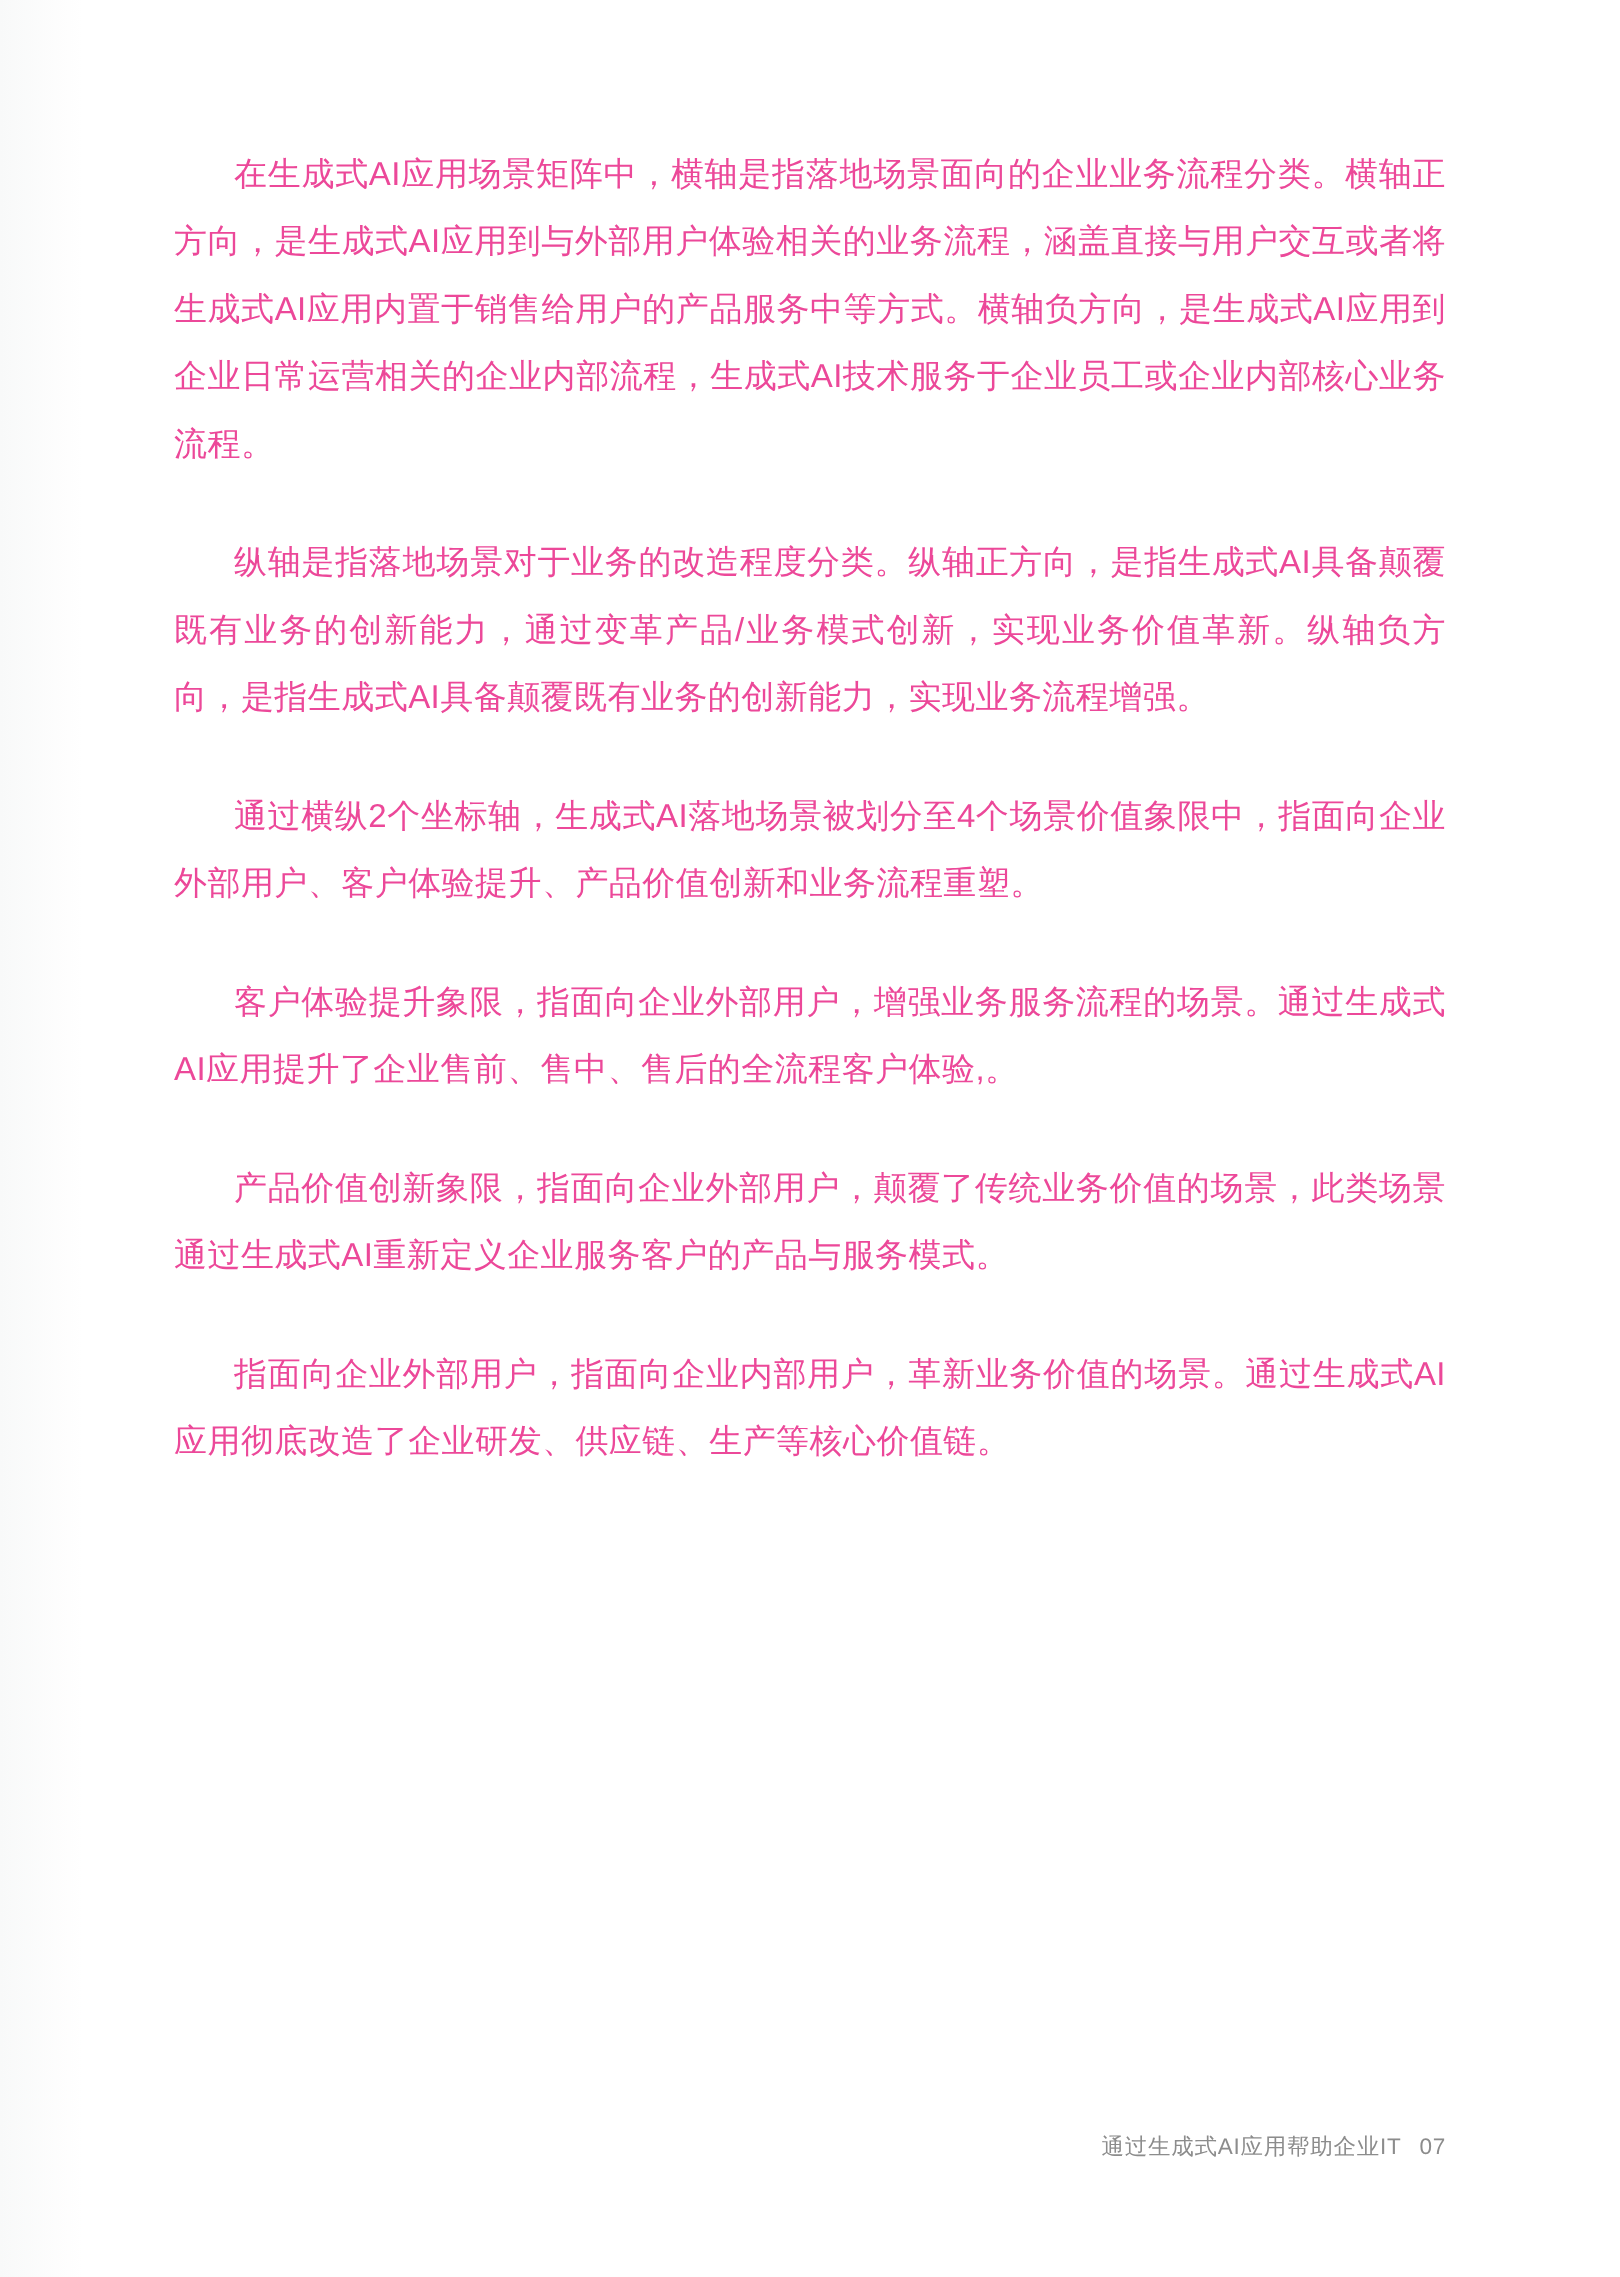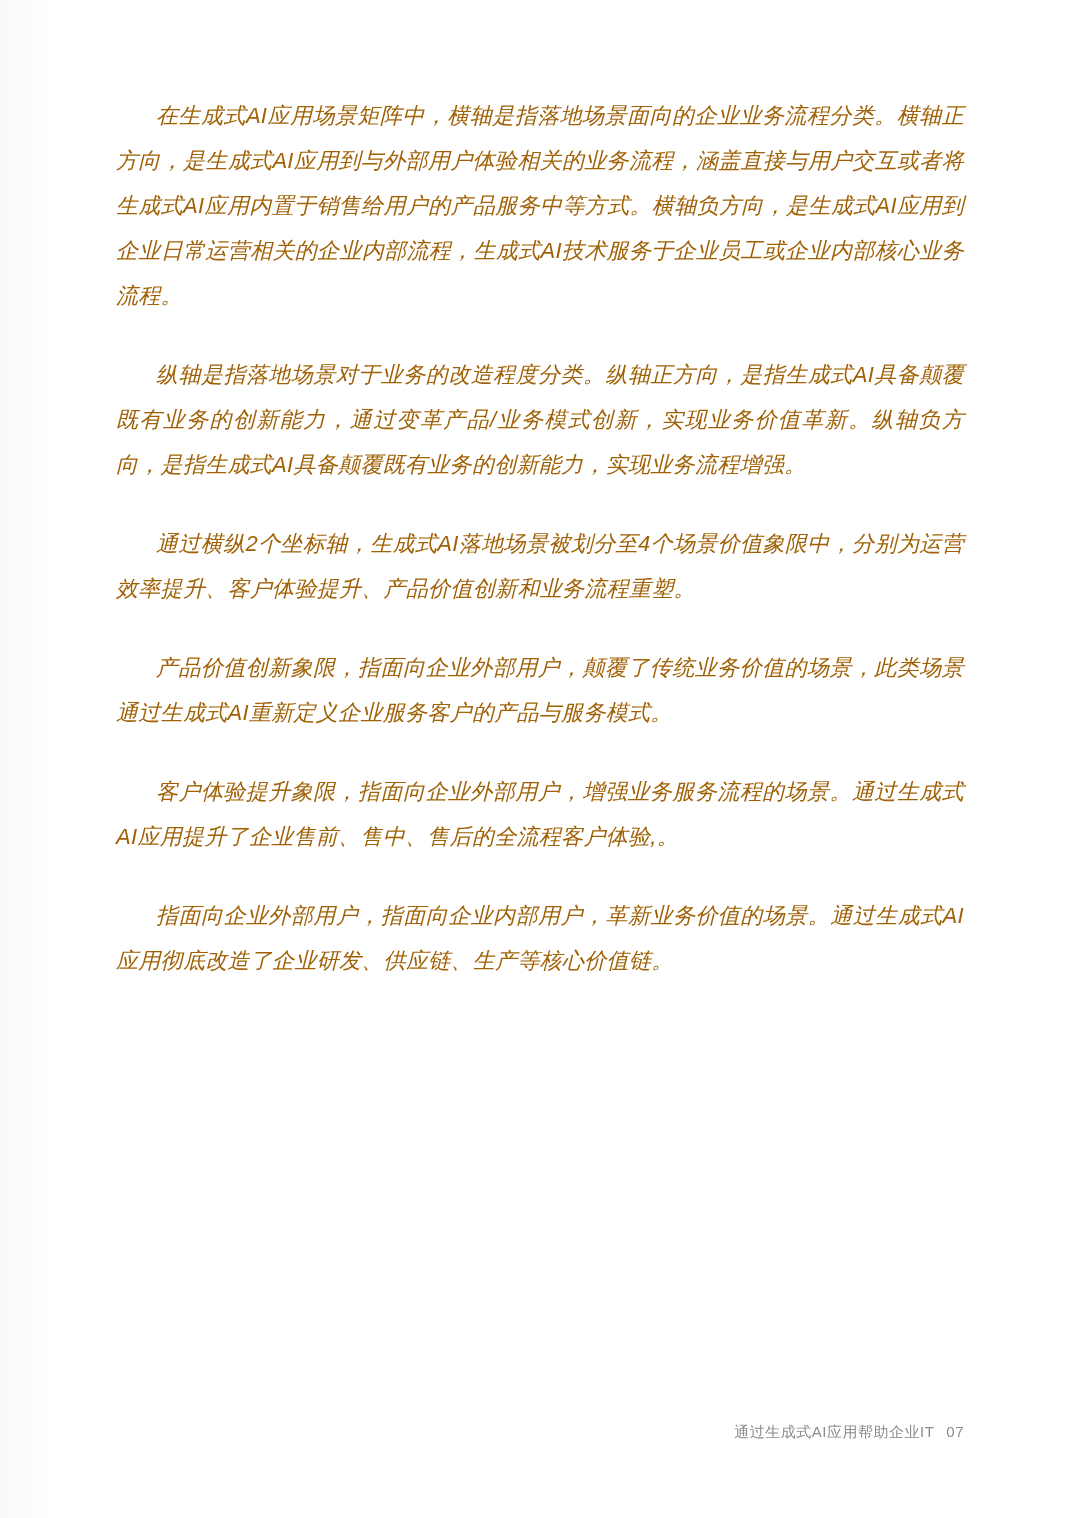--- a/index.html
+++ b/index.html
@@ -28,27 +28,26 @@
   .content {
     position: absolute;
     left: 116px;
     width: 848px;
     top: 93px;
   }
   .para {
     margin: 0 0 34px 0;
     font-size: 22px;
     line-height: 45px;
-    color: #a16207;
+    color: #ec4899;
     text-align: justify;
     text-justify: inter-ideograph;
     text-indent: 40px;
     letter-spacing: 0.3px;
     word-break: break-all;
-    font-style: italic;
   }
   .para:last-child {
     margin-bottom: 0;
   }
   .footer {
     position: absolute;
     top: 1421px;
     right: 116px;
     font-size: 15px;
     line-height: 22px;
@@ -62,23 +61,23 @@
   }
 </style>
 </head>
 <body>
 
 <div class="page">
 
   <div class="content">
     <p class="para">在生成式AI应用场景矩阵中，横轴是指落地场景面向的企业业务流程分类。横轴正方向，是生成式AI应用到与外部用户体验相关的业务流程，涵盖直接与用户交互或者将生成式AI应用内置于销售给用户的产品服务中等方式。横轴负方向，是生成式AI应用到企业日常运营相关的企业内部流程，生成式AI技术服务于企业员工或企业内部核心业务流程。</p>
     <p class="para">纵轴是指落地场景对于业务的改造程度分类。纵轴正方向，是指生成式AI具备颠覆既有业务的创新能力，通过变革产品/业务模式创新，实现业务价值革新。纵轴负方向，是指生成式AI具备颠覆既有业务的创新能力，实现业务流程增强。</p>
-    <p class="para">通过横纵2个坐标轴，生成式AI落地场景被划分至4个场景价值象限中，分别为运营效率提升、客户体验提升、产品价值创新和业务流程重塑。</p>
+    <p class="para">通过横纵2个坐标轴，生成式AI落地场景被划分至4个场景价值象限中，指面向企业外部用户、客户体验提升、产品价值创新和业务流程重塑。</p>
+    <p class="para">客户体验提升象限，指面向企业外部用户，增强业务服务流程的场景。通过生成式AI应用提升了企业售前、售中、售后的全流程客户体验,。</p>
     <p class="para">产品价值创新象限，指面向企业外部用户，颠覆了传统业务价值的场景，此类场景通过生成式AI重新定义企业服务客户的产品与服务模式。</p>
-    <p class="para">客户体验提升象限，指面向企业外部用户，增强业务服务流程的场景。通过生成式AI应用提升了企业售前、售中、售后的全流程客户体验,。</p>
     <p class="para">指面向企业外部用户，指面向企业内部用户，革新业务价值的场景。通过生成式AI应用彻底改造了企业研发、供应链、生产等核心价值链。</p>
   </div>
 
   <div class="footer">
     <span>通过生成式AI应用帮助企业IT</span><span class="pagenum">07</span>
   </div>
 
 </div>
 
 </body></html>

